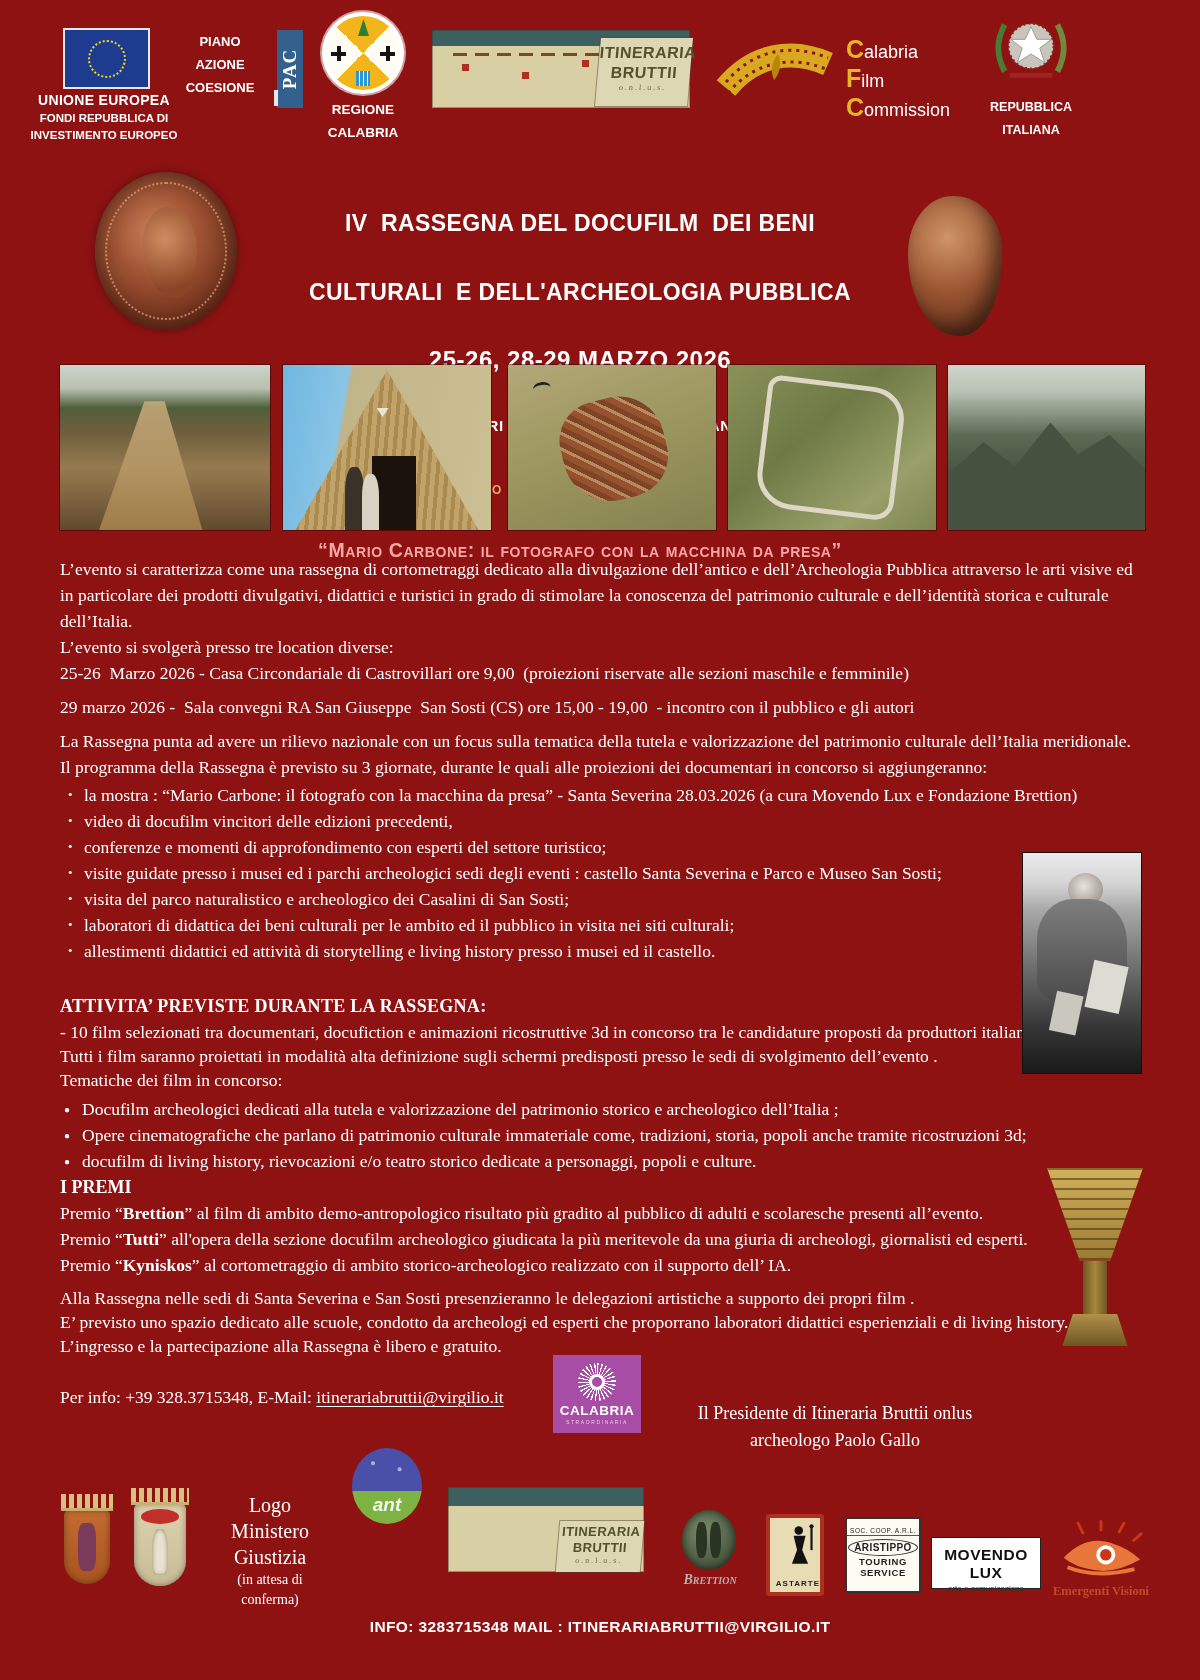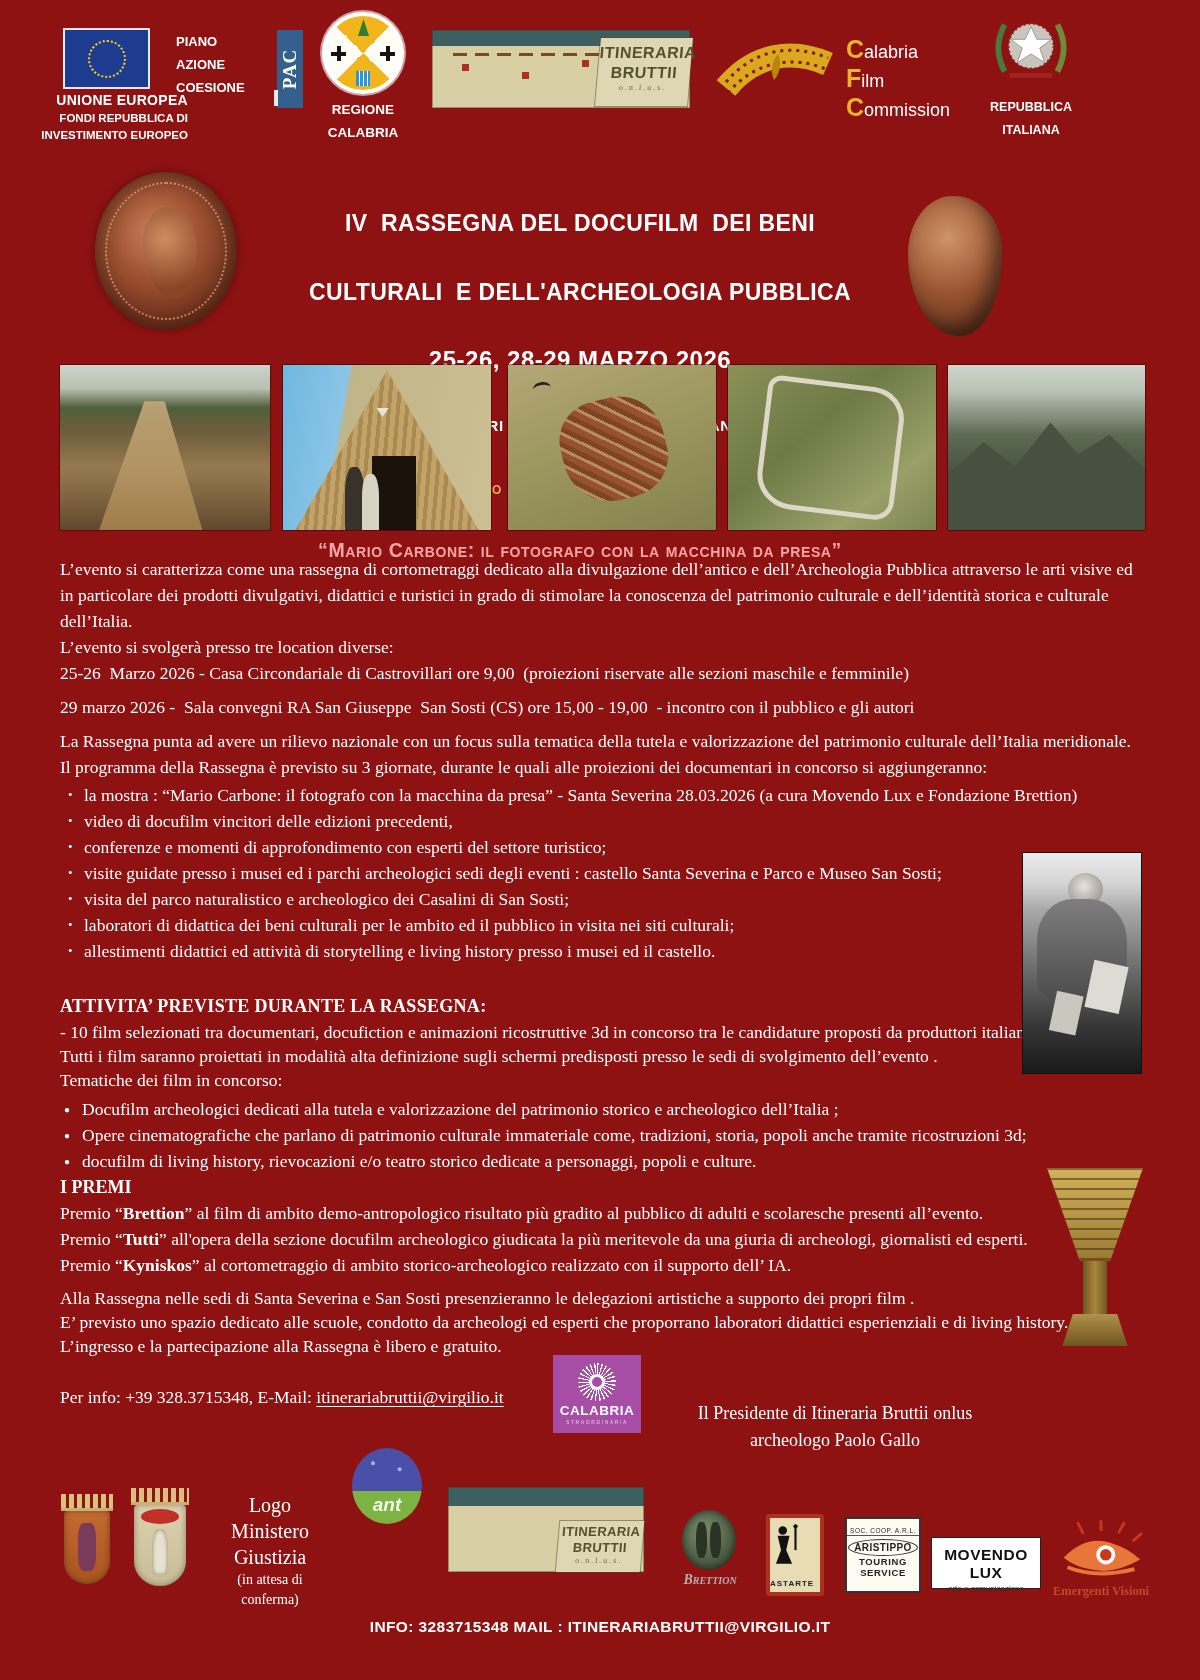--- a/index.html
+++ b/index.html
@@ -5,24 +5,24 @@
   html,body{margin:0;padding:0;background:#6b0d0d;}
   .poster{position:relative;width:1200px;height:1680px;background:#8e1212;overflow:hidden;
           font-family:"Liberation Serif",serif;color:#fff;}
   .abs{position:absolute;}
   .sans{font-family:"Liberation Sans",sans-serif;}
 
   
   .eu-flag{left:63px;top:28px;width:83px;height:57px;background:#1d3b8f;border:2px solid #e8e8e8;}
   .eu-stars{position:absolute;left:50%;top:50%;width:34px;height:34px;transform:translate(-50%,-50%);
             border:2px dotted #f8d41c;border-radius:50%;}
-  .eu-text{left:20px;top:90px;width:168px;text-align:right;font-weight:bold;line-height:1.45;}
+  .eu-text{left:20px;top:90px;width:168px;text-align:center;font-weight:bold;line-height:1.45;}
   .eu-title{font-size:14px;letter-spacing:.3px;}
   .eu-sub{font-size:11.5px;}
-  .pac-text{left:176px;top:30px;width:88px;font-weight:bold;font-size:13px;line-height:23px;}
+  .pac-text{left:176px;top:30px;width:88px;text-align:center;font-weight:bold;font-size:13px;line-height:23px;}
   .pac-badge{left:277px;top:30px;width:26px;height:78px;background:#33608c;}
   .pac-badge span{position:absolute;left:50%;top:50%;transform:translate(-50%,-50%) rotate(-90deg);
                   font-weight:bold;font-size:19px;color:#fff;letter-spacing:1px;}
   .pac-notch{position:absolute;left:-3px;bottom:2px;width:4px;height:16px;background:#e8e8e8;}
   .regione-circle{left:322px;top:12px;width:82px;height:82px;border-radius:50%;background:#fff;overflow:hidden;
             box-shadow:0 0 0 2px rgba(255,255,255,.6);}
   .regione-quads{position:absolute;inset:4px;border-radius:50%;
             background:conic-gradient(from 315deg,#f2b61c 0 90deg,#fdfdf6 90deg 180deg,#f2b61c 180deg 270deg,#fdfdf6 270deg 360deg);}
   .cross{position:absolute;width:15px;height:15px;
          background:linear-gradient(#141414,#141414) center/100% 4px no-repeat,
@@ -169,21 +169,21 @@
   .it-label-bot{position:absolute;right:2px;top:34px;width:84px;height:48px;padding-top:3px;}
   .it-name-sm{font-family:"Liberation Sans",sans-serif;font-weight:bold;font-size:13px;line-height:16px;color:#55512c;letter-spacing:.4px;}
   .brettion-coin{left:682px;top:1510px;width:54px;height:60px;border-radius:50%;
         background:radial-gradient(circle at 40% 35%,#7a8a6a,#4e5e44 60%,#323f2c 100%);
         box-shadow:inset 0 0 8px rgba(0,0,0,.6);}
   .brettion-figs{position:absolute;left:26%;top:20%;width:20%;height:60%;background:#2a3424;border-radius:40%;
         box-shadow:14px 0 0 #2a3424;}
   .brettion-label{left:668px;top:1572px;width:84px;text-align:center;font-style:italic;font-variant:small-caps;
         font-weight:bold;font-size:14px;color:#b9aeae;}
   .astarte{left:766px;top:1514px;width:58px;height:82px;background:#e8dcb4;border:4px solid #b03020;
-        border-radius:3px;text-align:left;box-sizing:border-box;}
+        border-radius:3px;text-align:right;box-sizing:border-box;}
   .astarte svg{margin-top:4px;}
   .astarte-word{position:absolute;left:0;right:0;bottom:4px;font-family:"Liberation Sans",sans-serif;
         font-weight:bold;font-size:8px;letter-spacing:1px;color:#222;}
   .aristippo{left:845px;top:1517px;width:76px;height:76px;background:#fdfbf2;border:2px solid #333;
         box-sizing:border-box;text-align:center;color:#222;font-family:"Liberation Sans",sans-serif;}
   .ari-top{font-size:6.5px;letter-spacing:.5px;margin-top:3px;border-bottom:1px solid #555;display:inline-block;padding:0 3px 1px;}
   .ari-name{font-size:10px;font-weight:bold;border:1.5px solid #333;border-radius:50%;display:inline-block;
         padding:2px 5px;margin-top:2px;letter-spacing:.4px;}
   .ari-line{font-size:9.5px;font-weight:bold;line-height:11px;letter-spacing:.6px;}
   .movendo{left:931px;top:1537px;width:110px;height:52px;background:#fff;border:1px solid #222;

